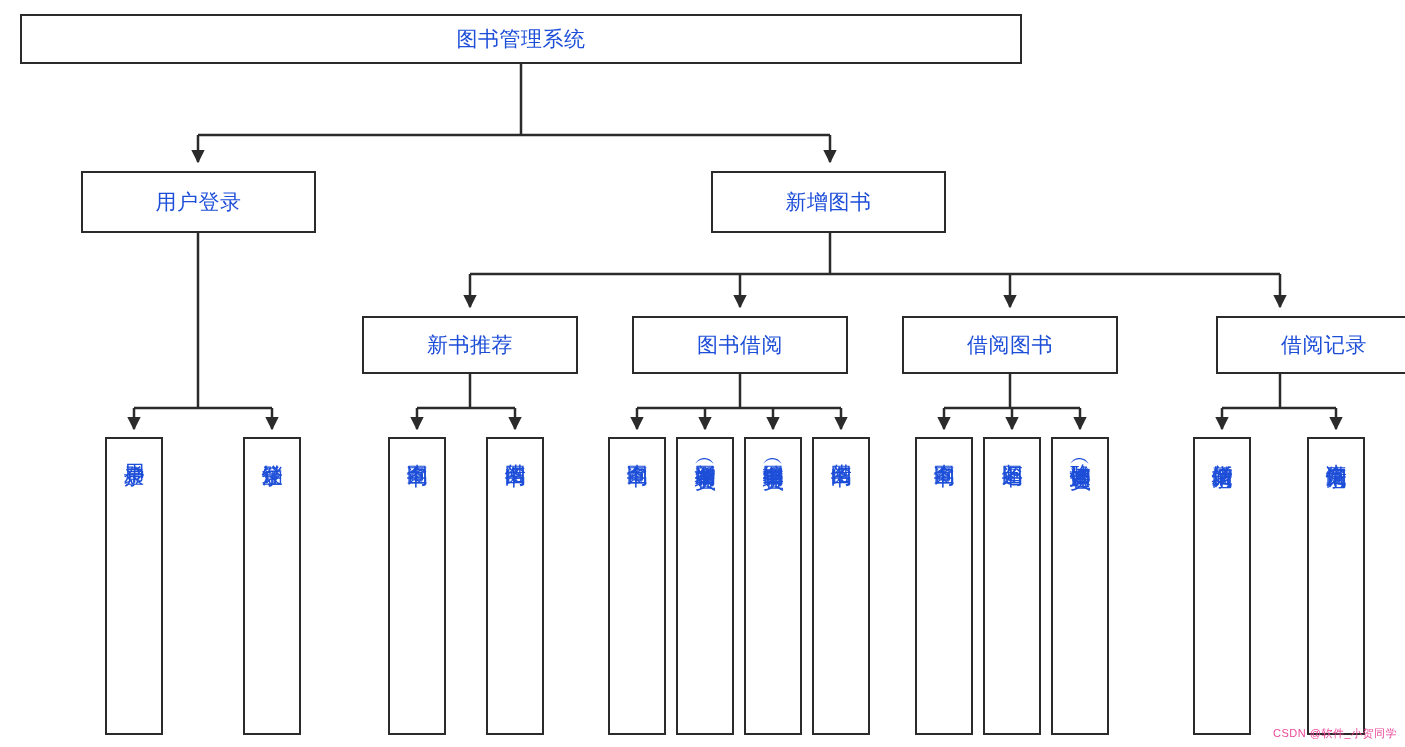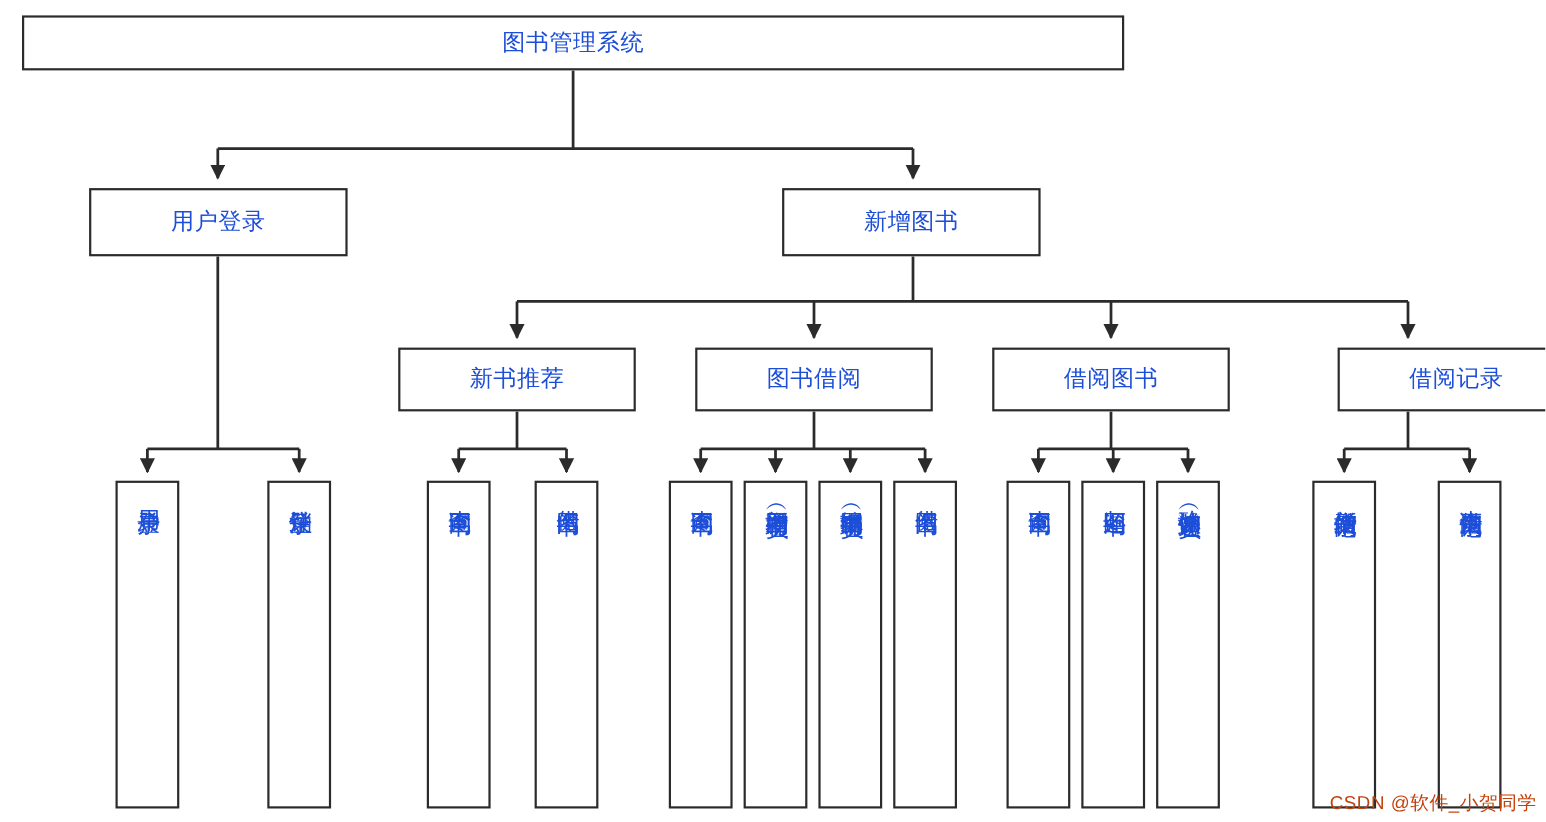--- a/index.html
+++ b/index.html
@@ -53,22 +53,22 @@
     font-size: 21px;
     line-height: 1.08;
     letter-spacing: 1px;
     white-space: normal;
     max-height: 100%;
   }
   .watermark {
     position: absolute;
     right: 8px;
     bottom: 6px;
-    color: #c2410c;
-    font-size: 17px;
+    color: #ec4899;
+    font-size: 11px;
     letter-spacing: 0.5px;
     z-index: 3;
     user-select: none;
   }
 </style>
 </head>
 <body>
 
 <div id="canvas">
 

